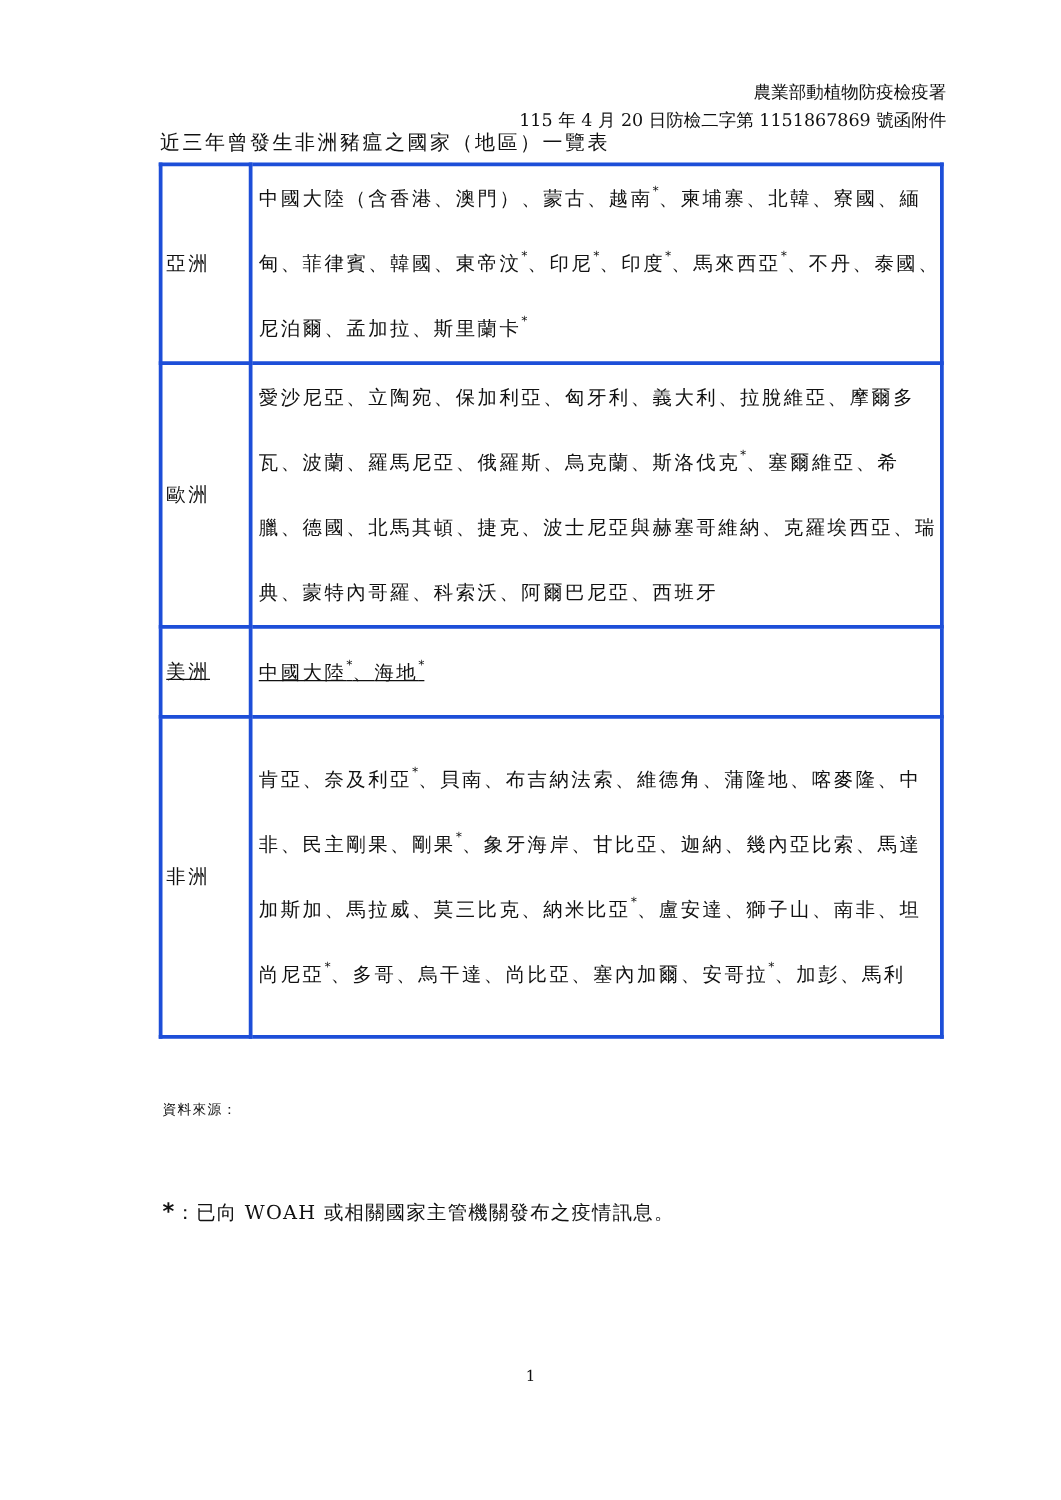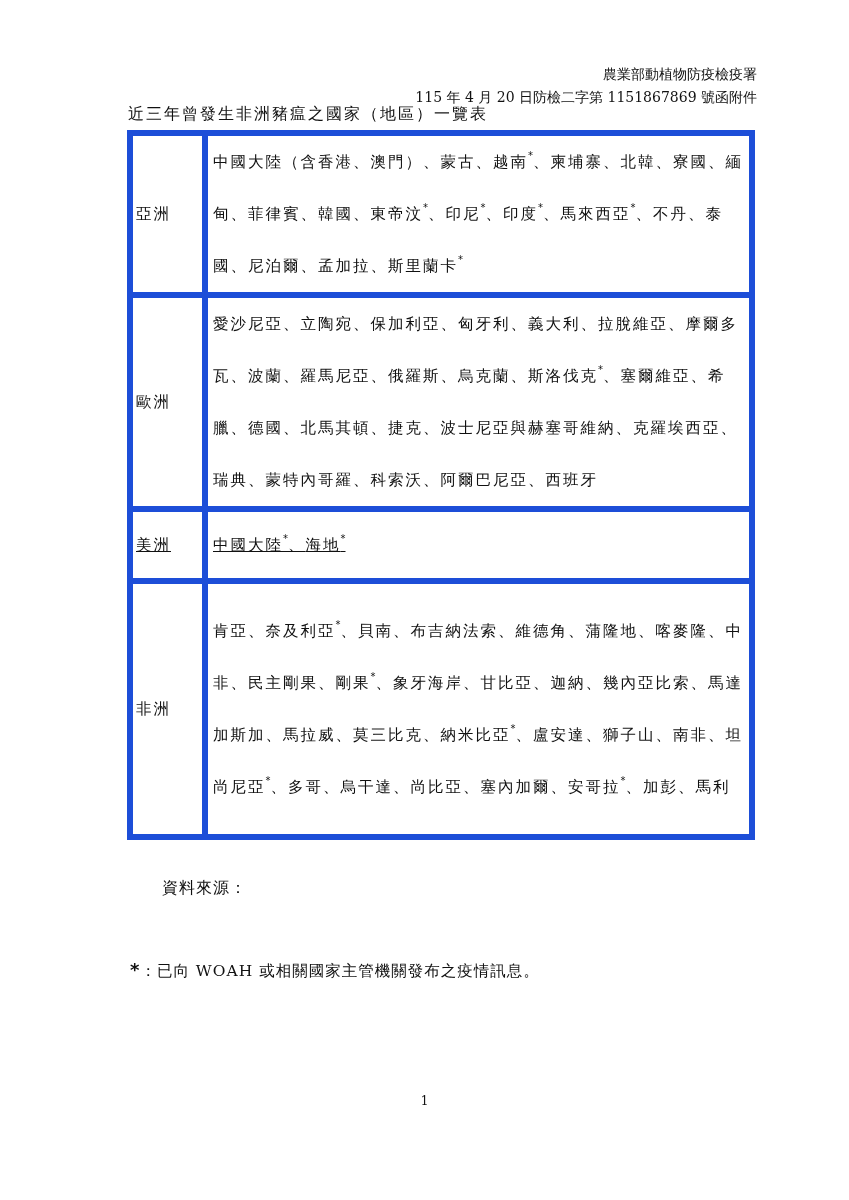--- a/index.html
+++ b/index.html
@@ -3,25 +3,25 @@
 <meta charset="utf-8">
 <style>
   html, body { margin: 0; padding: 0; background: #ffffff; }
   body { width: 849px; height: 1200px; position: relative; overflow: hidden;
          font-family: "DejaVu Serif", "Liberation Serif", serif; color: #111; }
   .header-right { position: absolute; right: 92px; text-align: left; font-size: 14px; line-height: 20px; }
   #hdr1 { top: 64px; }
   #hdr2 { top: 87px; }
   .title { position: absolute; left: 128px; top: 104px; font-size: 16px; letter-spacing: 2px; font-family: Liberation Serif, serif; }
   table.main { position: absolute; left: 127px; top: 130px; width: 628px; border-collapse: collapse; }
-  table.main td { border: 6px solid #1d4ed8; font-size: 15.5px; letter-spacing: 2px; vertical-align: middle; }
+  table.main td { border: 3px solid #1d4ed8; font-size: 15.5px; letter-spacing: 2px; vertical-align: middle; }
   td.region { width: 66px; padding: 0 0 0 3px; white-space: nowrap; letter-spacing: 1px; }
   td.countries { padding: 0 0 0 5px; line-height: 52px; }
   sup.star { font-family: "DejaVu Sans", sans-serif; font-size: 10px; vertical-align: 8px; line-height: 0; letter-spacing: 0; }
-  .footnote { position: absolute; left: 130px; font-size: 16px; line-height: 22px; letter-spacing: 1px; margin-left: 32px; }
+  .footnote { position: absolute; left: 130px; font-size: 11px; line-height: 22px; letter-spacing: 1px; }
   .source-label { display: inline-block; width: 97px; }
   .source-body { position: absolute; left: 97px; top: 0; width: 560px; }
   .star-note { position: absolute; left: 130px; top: 959px; font-size: 15.5px; letter-spacing: 1px; }
   .star-big { font-family: "DejaVu Sans", sans-serif; font-weight: bold; font-size: 18px; }
   .page-number { position: absolute; left: 0; width: 849px; top: 1094px; text-align: center; font-size: 12px; }
 </style>
 </head>
 <body>
 
 <div id="hdr1" class="header-right">農業部動植物防疫檢疫署</div>

